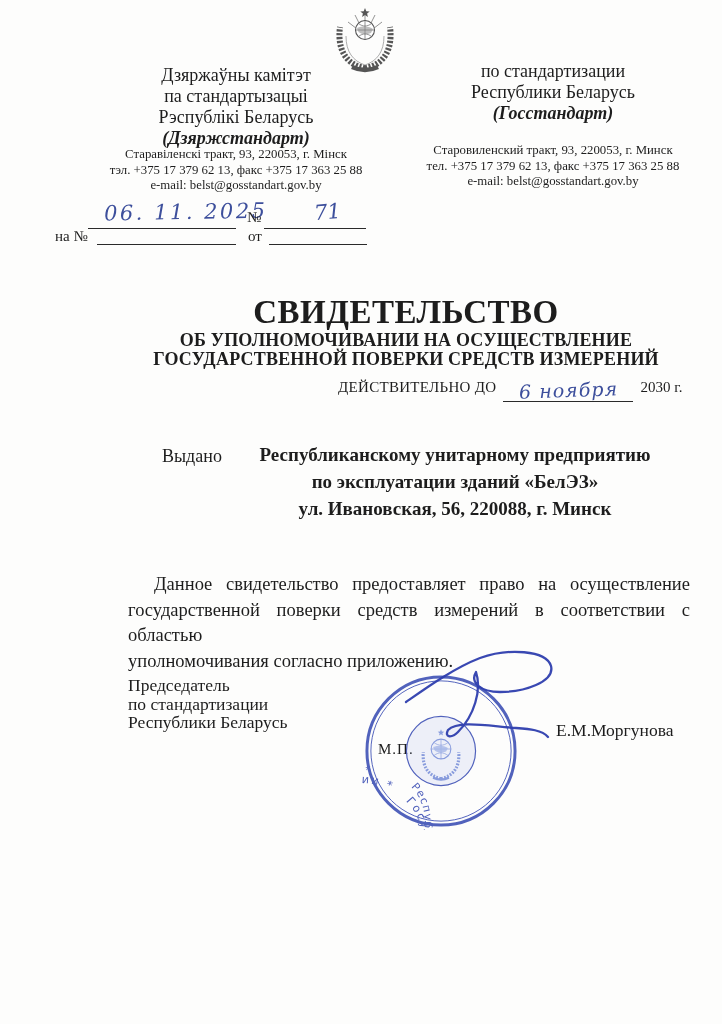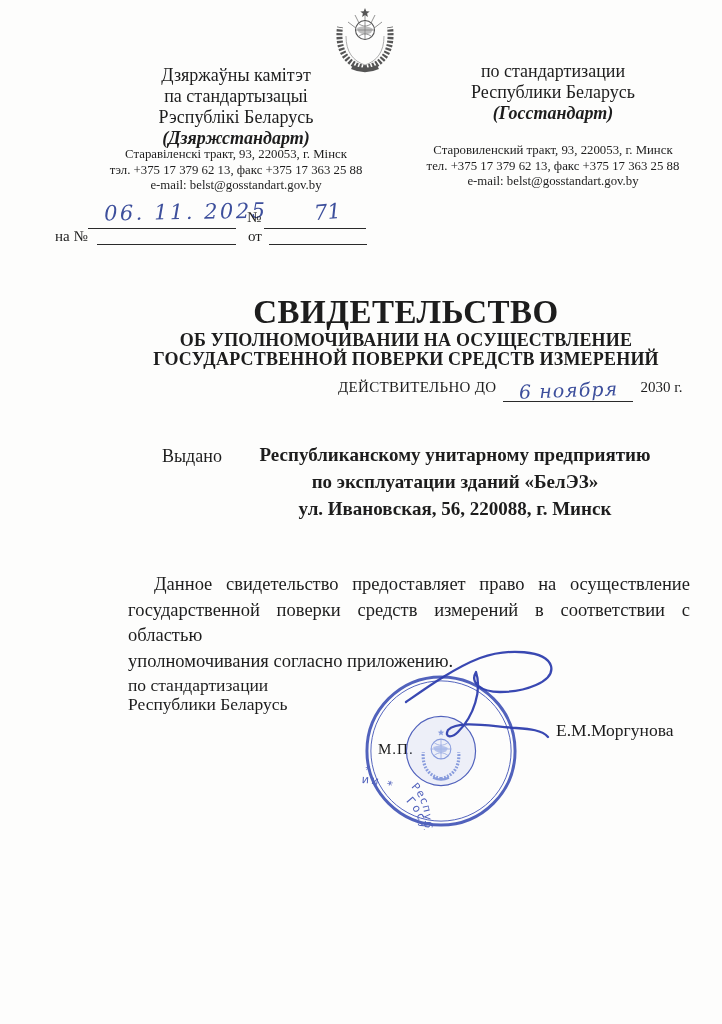--- a/index.html
+++ b/index.html
@@ -139,20 +139,21 @@
     <div>ул. Ивановская, 56, 220088, г. Минск</div>
   </div>
 
   <div id="body-text" class="abs">
     <div class="body-line j first">Данное свидетельство предоставляет право на осуществление</div>
     <div class="body-line j">государственной поверки средств измерений в соответствии с областью</div>
     <div class="body-line">уполномочивания согласно приложению.</div>
   </div>
 
   <div id="signer" class="abs">
+    <div>Председатель</div>
     <div>по стандартизации</div>
     <div>Республики Беларусь</div>
   </div>
   <div id="signer-name" class="abs">Е.М.Моргунова</div>
 
   <div id="seal-mark" class="abs">М.П.</div>
 
   <svg id="stamp" class="abs" viewBox="0 0 160 160" aria-hidden="true">
     <defs>
       <path id="sealOuterPath" d="M 44.4,130.8 A 62,62 0 1 1 44.25,130.65"></path>

